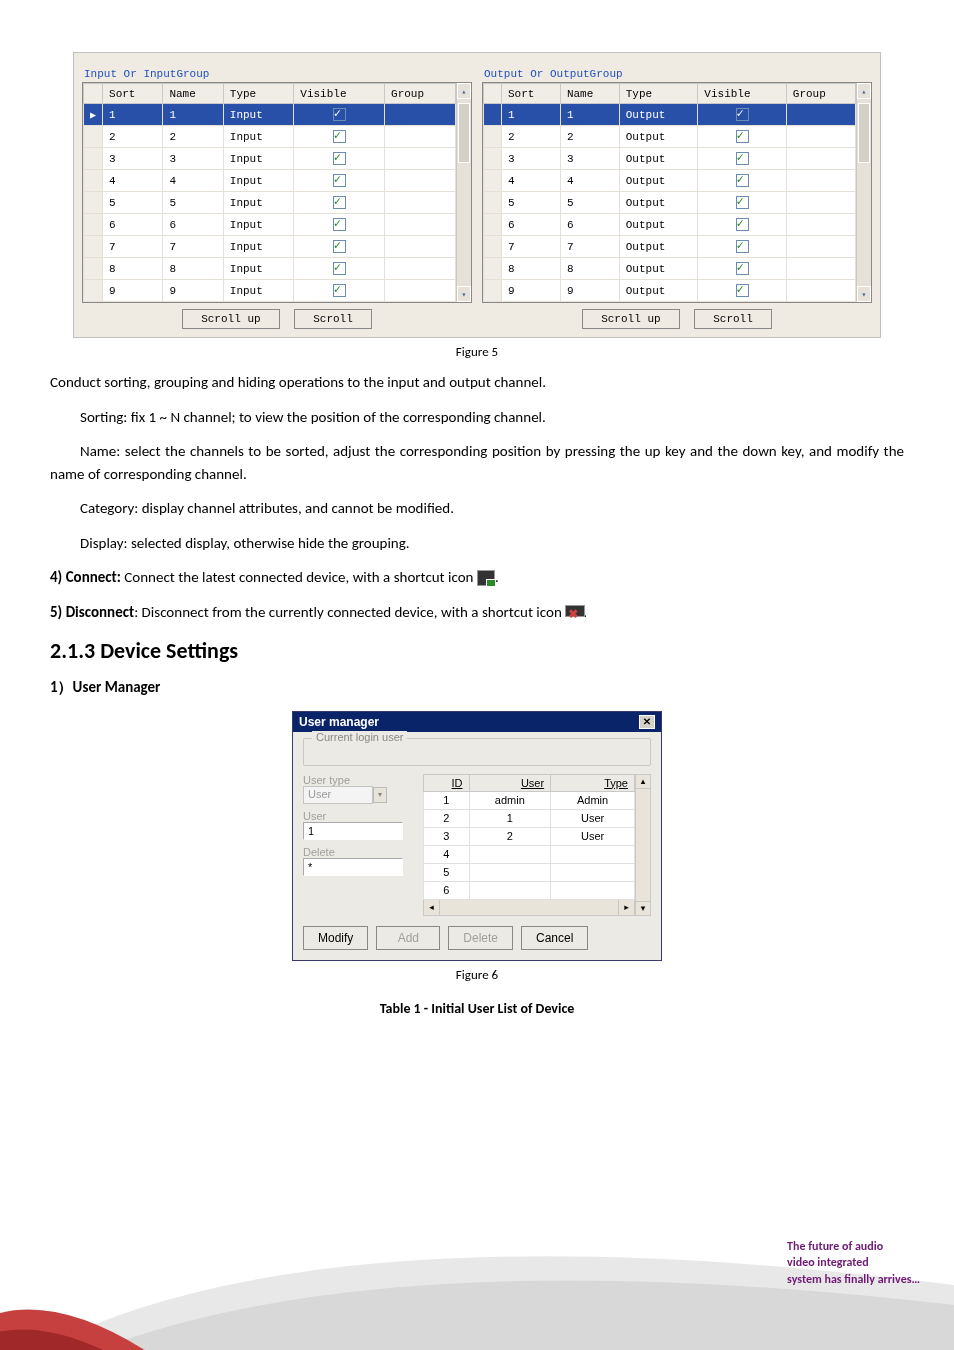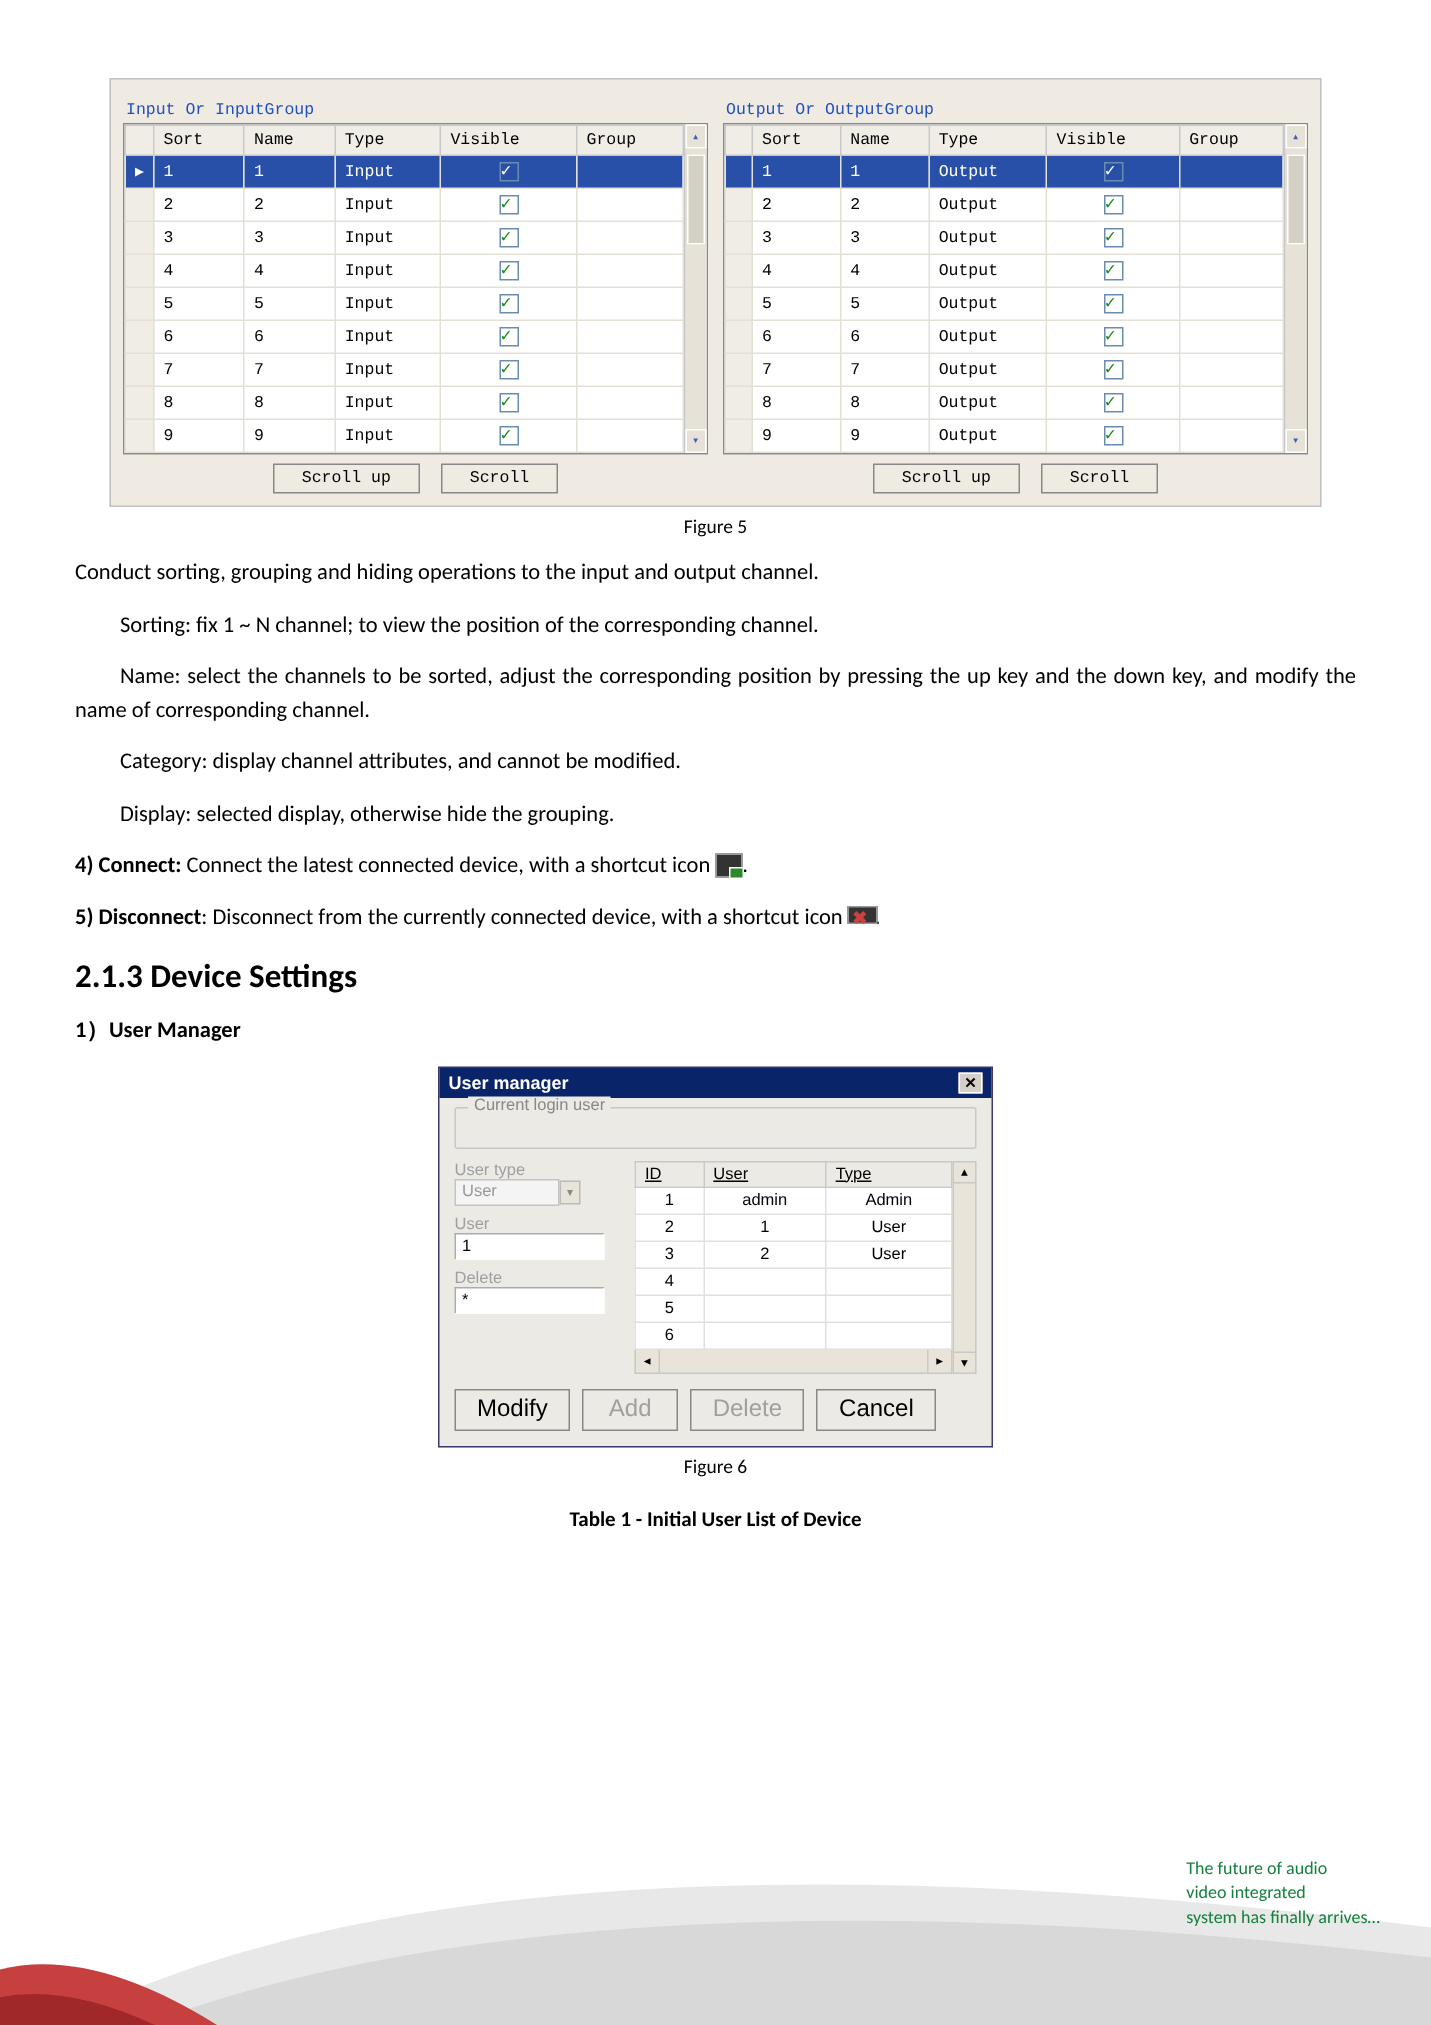--- a/index.html
+++ b/index.html
@@ -148,43 +148,43 @@
   .um-current-group .legend { position:absolute;top:-8px;left:8px;background:#eceae4;padding:0 4px;color:#888;font-size:11px; }
   .um-disabled-label { color:#a0a0a0; font-size:11px; }
   .um-input-disabled { background:#f4f4f4;border:1px solid #c4c4c4;color:#999;padding:1px 4px;font-size:11px;display:inline-block;min-width:70px;height:18px;vertical-align:middle; }
   .um-dropdown-arrow { display:inline-block;width:14px;height:16px;border:1px solid #bbb;background:#e8e4da;vertical-align:middle;font-size:8px;text-align:center;line-height:14px;color:#888; }
   .um-mid { display:flex; gap:10px; }
   .um-left { width:110px; display:flex;flex-direction:column;gap:6px; }
   .um-right { flex:1; }
   .um-grid {
     border:1px solid #888;background:#fff;width:100%;border-collapse:collapse;font-size:11px;
   }
-  .um-grid th { background:#eceae4;border:1px solid #c8c8c8;padding:2px 6px;font-weight:normal;text-align:left;text-decoration:underline; }
+  .um-grid th { background:#eceae4;border:1px solid #c8c8c8;padding:2px 6px;font-weight:normal;text-align:right;text-decoration:underline; }
   .um-grid td { border:1px solid #e0e0e0; padding:2px 6px;text-align:center;height:18px; }
   .um-hscroll { display:flex;background:#e8e4da;border:1px solid #c8c8c8;border-top:none;height:16px; }
   .um-hscroll .harrow { width:16px;text-align:center;font-size:9px;border-right:1px solid #c8c8c8;line-height:14px; }
   .um-hscroll .harrow.r { border-left:1px solid #c8c8c8;border-right:none; }
   .um-hscroll .htrack { flex:1; }
   .um-vscroll { width:16px;background:#e8e4da;border:1px solid #c8c8c8;display:flex;flex-direction:column; }
   .um-vscroll .varrow { height:14px;text-align:center;font-size:9px;line-height:12px;border-bottom:1px solid #c8c8c8; }
   .um-vscroll .varrow.b { border-top:1px solid #c8c8c8;border-bottom:none; }
   .um-vscroll .vtrack { flex:1; }
   .um-btns { margin-top:10px;display:flex;gap:8px;justify-content:flex-start; }
-  .um-btn { border:1px solid #888;background:#eceae4;padding:4px 14px;font-size:16px;min-width:64px;text-align:center; }
+  .um-btn { border:1px solid #888;background:#eceae4;padding:4px 14px;font-size:12px;min-width:64px;text-align:center; }
   .um-btn.disabled { color:#a0a0a0; }
   .um-input-box { border:1px inset #fff;background:#fff;padding:2px 4px;font-size:11px;height:18px;width:100px; }
 
   .table-title { text-align:center;font-weight:bold;font-size:14px;margin:18px 0 6px 0; }
 
   
   .footer-swoosh {
     position:absolute;left:0;right:0;bottom:0;height:220px;pointer-events:none;
     overflow:hidden;
   }
-  .footer-text { position:absolute;right:34px;bottom:62px;color:#15803d;font-size:12px;line-height:1.4; }
+  .footer-text { position:absolute;right:34px;bottom:62px;color:#701a75;font-size:12px;line-height:1.4;font-weight:bold; }
 </style>
 </head>
 <body>
 
 <div class="page">
 
   <div class="panel-frame">
 
     <div class="group">
       <div class="group-label">Input Or InputGroup</div>

